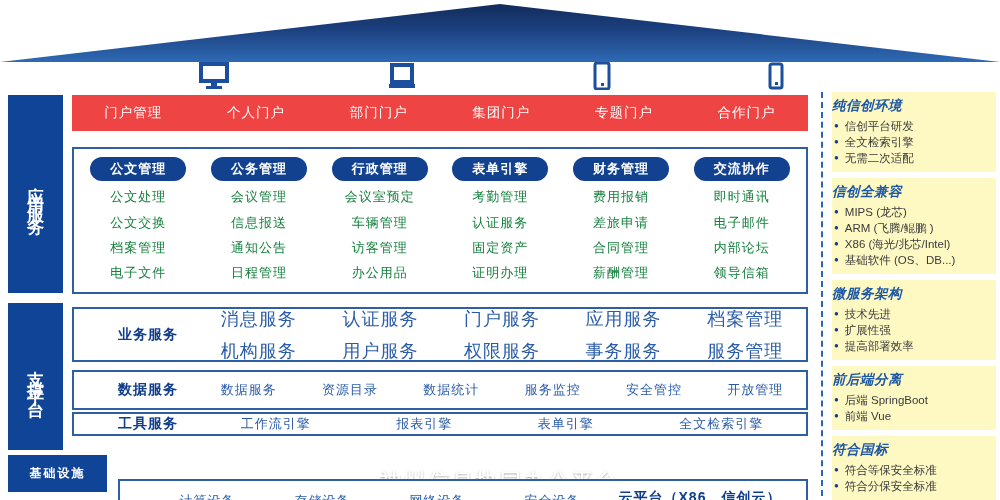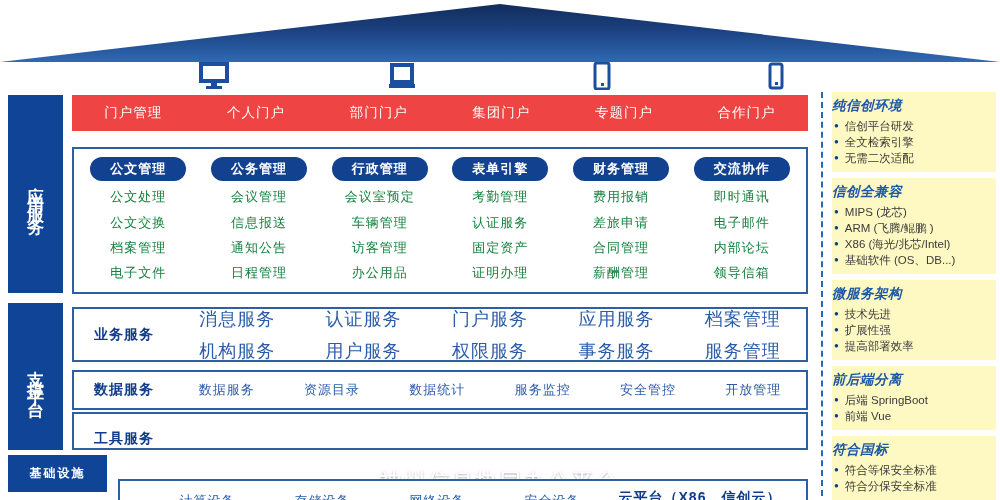--- a/index.html
+++ b/index.html
@@ -23,34 +23,34 @@
   .rail2{top:303px;height:147px;}
   .rail3{top:455px;height:37px;width:99px;}
   .rail3 .rail3-text{font-size:12px;font-weight:bold;letter-spacing:2px;}
 
   
   .portal{position:absolute;left:72px;top:95px;width:736px;height:36px;background:#ef4444;
         display:flex;align-items:center;justify-content:space-around;}
   .portal span{color:#fff;font-size:13.5px;letter-spacing:1px;}
 
   
-  .box{position:absolute;left:72px;width:736px;background:#fff;border:2px solid #2e5fa3;box-sizing:border-box;}
+  .box{position:absolute;left:72px;width:736px;background:#fff;border:2px solid #2e5fa3;box-sizing:border-box;padding-left:24px;}
 
   
   .appbox{top:147px;height:147px;display:flex;padding:8px 4px 10px 4px;}
   .appcol{flex:1;display:flex;flex-direction:column;align-items:center;justify-content:space-between;}
   .pill{background:#11418f;color:#fff;border-radius:999px;font-size:13px;font-weight:bold;
         width:96px;text-align:center;padding:3px 0;letter-spacing:1px;}
   .appitem{color:#15803d;font-size:13px;letter-spacing:1px;}
 
   
   .rowbox{display:flex;align-items:center;}
   .bizbox{top:307px;height:55px;}
   .databox{top:370px;height:40px;}
-  .toolbox{top:412px;height:38px;align-items:flex-end;}
+  .toolbox{top:412px;height:24px;}
   .rowlabel{width:100px;text-align:center;color:#0f3d8c;font-size:14px;font-weight:bold;letter-spacing:1px;flex:0 0 100px;}
   .bizgrid{flex:1;display:grid;grid-template-columns:repeat(5,1fr);row-gap:8px;}
   .bizgrid span{text-align:center;color:#2a5ca9;font-size:18px;letter-spacing:1px;}
   .rowitems{flex:1;display:flex;justify-content:space-around;align-items:center;}
   .rowitems span{color:#2a5ca9;font-size:13px;letter-spacing:1px;}
 
   
   .infrabox{left:118px;top:455px;width:690px;height:37px;display:flex;align-items:center;padding:16px;margin-top:24px;}
   .graystrip{background:#ebebeb;align-self:stretch;margin:4px 0 4px 14px;flex:0 0 460px;
         display:flex;align-items:center;justify-content:space-around;}
@@ -189,20 +189,26 @@
       <span>资源目录</span>
       <span>数据统计</span>
       <span>服务监控</span>
       <span>安全管控</span>
       <span>开放管理</span>
     </div>
   </div>
 
   <div class="box rowbox toolbox">
     <div class="rowlabel">工具服务</div>
+    <div class="rowitems">
+      <span>工作流引擎</span>
+      <span>报表引擎</span>
+      <span>表单引擎</span>
+      <span>全文检索引擎</span>
+    </div>
   </div>
 
   <div class="box rowbox infrabox">
     <div class="graystrip">
       <span>计算设备</span>
       <span>存储设备</span>
       <span>网络设备</span>
       <span>安全设备</span>
     </div>
     <div class="cloud">云平台（X86、信创云）</div>

